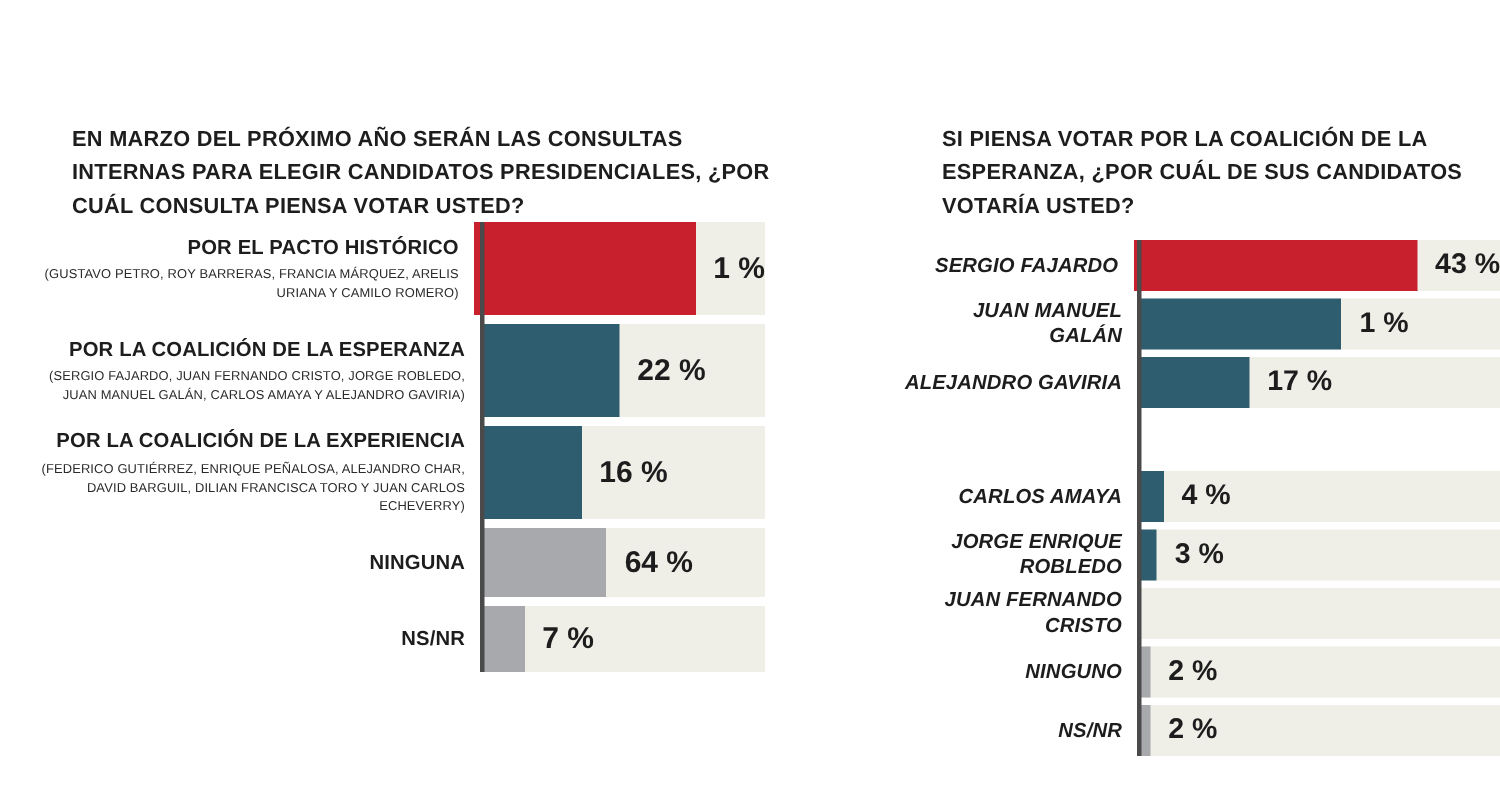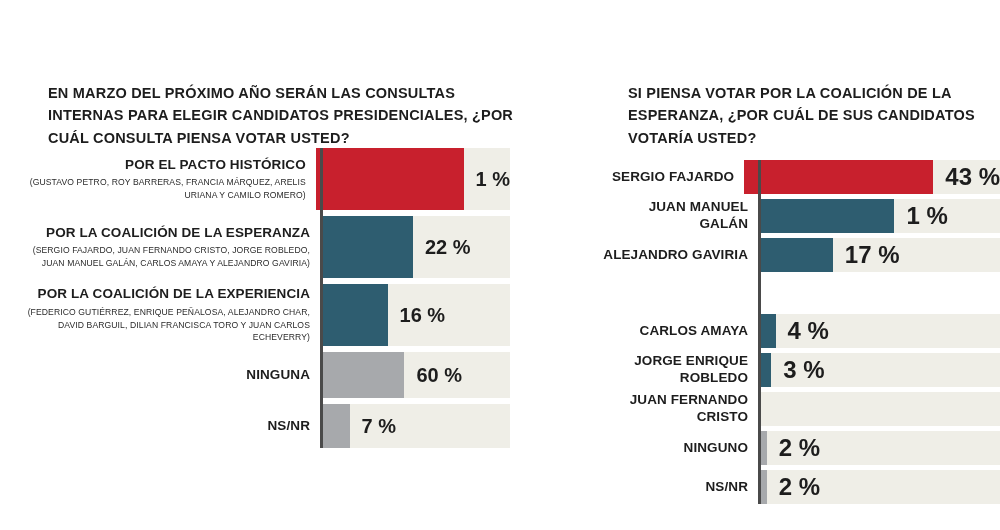--- a/index.html
+++ b/index.html
@@ -64,21 +64,21 @@
   .label-cell {
     box-sizing: border-box;
     text-align: right;
     padding-right: 10px;
     display: flex;
     flex-direction: column;
     justify-content: center;
     align-items: flex-end;
   }
   .chart-left .label-cell  { width: 300px; }
-  .chart-right .label-cell { width: 158px; }
+  .chart-right .label-cell { width: 158px; font-style: italic; }
 
   .label-main {
     font-weight: bold;
     font-size: 13.5px;
     line-height: 1.25;
     text-transform: uppercase;
     letter-spacing: 0.1px;
     color: #1d1d1d;
   }
   .label-sub {
@@ -102,21 +102,21 @@
     height: 100%;
     flex: 0 0 auto;
   }
   .value {
     font-weight: bold;
     font-size: 20px;
     padding-left: 12px;
     color: #1d1d1d;
     white-space: nowrap;
   }
-  .chart-right .value { font-size: 24px; }
+  .chart-right .value { font-size: 19px; }
 
   .axis {
     position: absolute;
     width: 3px;
     background: #4a4a4a;
   }
   .chart-left .axis  { left: 300px; top: 0; bottom: 0; }
   .chart-right .axis { left: 158px; top: 0; bottom: 0; }
 
   .row-gap { height: 6px; }
@@ -163,21 +163,21 @@
               <div class="value">16 %</div>
             </div>
           </div>
           <div class="row-gap"></div>
           <div class="row" style="height: 46px;">
             <div class="label-cell">
               <div class="label-main">NINGUNA</div>
             </div>
             <div class="plot-cell">
               <div class="bar" style="width: 84.4444px; background: rgb(167, 169, 172);"></div>
-              <div class="value">60 %</div>
+              <div class="value">64 %</div>
             </div>
           </div>
           <div class="row-gap"></div>
           <div class="row" style="height: 44px;">
             <div class="label-cell">
               <div class="label-main">NS/NR</div>
             </div>
             <div class="plot-cell">
               <div class="bar" style="width: 29.5556px; background: rgb(167, 169, 172);"></div>
               <div class="value">7 %</div>

